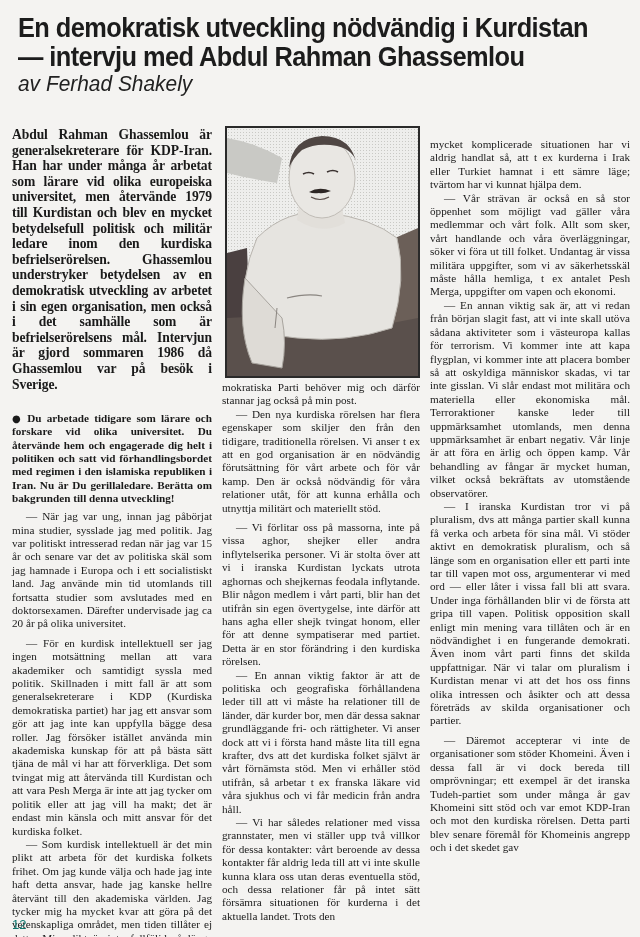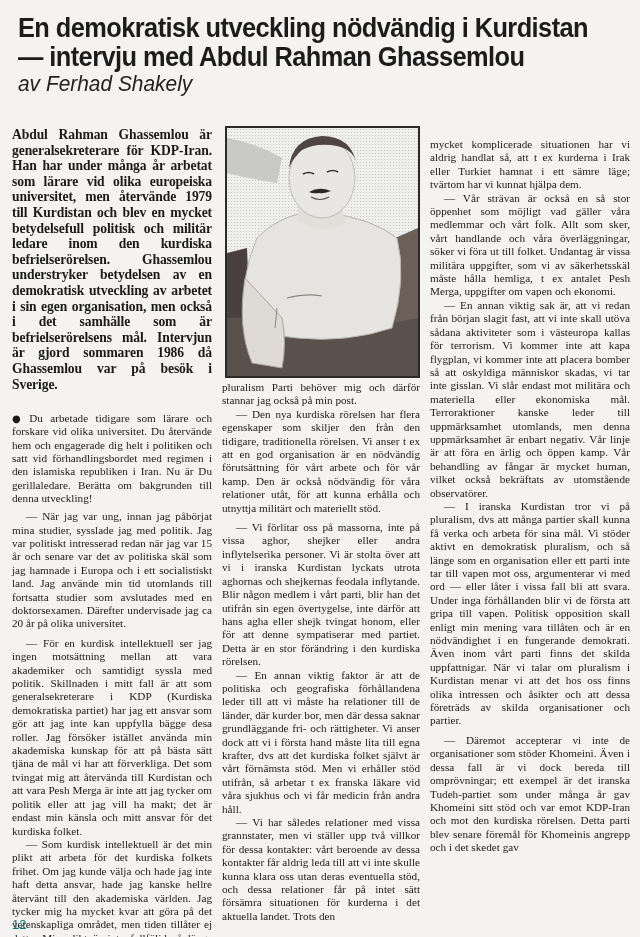--- a/index.html
+++ b/index.html
@@ -9,21 +9,21 @@
     .header { position: absolute; left: 18px; top: 14px; width: 610px; }
     .title { font-family: "Liberation Sans", sans-serif; font-weight: bold; font-size: 27px; line-height: 29px; letter-spacing: -0.6px; color: #1c1c1c; transform: scaleX(0.94); transform-origin: left; white-space: nowrap; }
     .byline { font-family: "Liberation Sans", sans-serif; font-style: italic; font-size: 22px; line-height: 24px; color: #222; margin-top: 0px; transform: scaleX(0.95); transform-origin: left; }
 
     .col { position: absolute; top: 127px; font-size: 11.2px; line-height: 13.4px; text-align: justify; hyphens: manual; }
     .col-left { left: 12px; width: 200px; }
     .col-mid { left: 222px; width: 198px; top: 381px; }
     .col-right { left: 430px; width: 200px; top: 138px; }
 
     .intro { font-weight: bold; font-size: 13.6px; line-height: 15.6px; letter-spacing: -0.1px; margin-bottom: 20px; }
-    .question { font-weight: normal; font-size: 11.2px; line-height: 13.3px; margin-bottom: 5px; }
+    .question { font-weight: bold; font-size: 11.2px; line-height: 13.3px; margin-bottom: 5px; }
     .question .bullet { font-family: "DejaVu Sans", sans-serif; font-size: 10px; margin-right: 4px; }
     .para { text-indent: 14px; }
     .gap { margin-top: 6px; }
 
     .photo { position: absolute; left: 225px; top: 126px; width: 195px; height: 252px; border: 2px solid #2a2a2a; background: #ececea; overflow: hidden; }
 
     .page-number { position: absolute; left: 12px; top: 917px; font-family: "Liberation Sans", sans-serif; font-size: 13px; color: #0f766e; }
   </style>
 </head>
 <body>
@@ -74,21 +74,21 @@
     <path d="M76 46 Q82 43 87 46" stroke="#3a3230" stroke-width="1.6" fill="none"></path>
     <path d="M100 44 Q106 41 111 44" stroke="#3a3230" stroke-width="1.6" fill="none"></path>
 
     <path d="M82 64 Q92 58 104 63 Q96 66 92 65 Q86 66 82 64 Z" fill="#2d2624"></path>
 
     <path d="M84 69 Q93 74 102 69" stroke="#5a4e4a" stroke-width="1.2" fill="none"></path>
   </svg>
 </div>
 
 <div class="col col-mid">
-  <p>pluralism Parti behöver mig och därför stannar jag också på min post.</p>
+  <p>mokratiska Parti behöver mig och därför stannar jag också på min post.</p>
   <p class="para">— Den nya kurdiska rörelsen har flera egenskaper som skiljer den från den tidigare, traditionella rörelsen. Vi anser t ex att en god organisation är en nödvändig förutsättning för vårt arbete och för vår kamp. Den är också nödvändig för våra relationer utåt, för att kunna erhålla och utnyttja militärt och materiellt stöd.</p>
   <p class="para gap">— Vi förlitar oss på massorna, inte på vissa aghor, shejker eller andra inflytelserika personer. Vi är stolta över att vi i iranska Kurdistan lyckats utrota aghornas och shejkernas feodala inflytande. Blir någon medlem i vårt parti, blir han det utifrån sin egen övertygelse, inte därför att hans agha eller shejk tvingat honom, eller för att denne sympatiserar med partiet. Detta är en stor förändring i den kurdiska rörelsen.</p>
   <p class="para">— En annan viktig faktor är att de politiska och geografiska förhållandena leder till att vi måste ha relationer till de länder, där kurder bor, men där dessa saknar grundläggande fri- och rättigheter. Vi anser dock att vi i första hand måste lita till egna krafter, dvs att det kurdiska folket självt är vårt förnämsta stöd. Men vi erhåller stöd utifrån, så arbetar t ex franska läkare vid våra sjukhus och vi får medicin från andra håll.</p>
   <p class="para">— Vi har således relationer med vissa grannstater, men vi ställer upp två villkor för dessa kontakter: vårt beroende av dessa kontakter får aldrig leda till att vi inte skulle kunna klara oss utan deras eventuella stöd, och dessa relationer får på intet sätt försämra situationen för kurderna i det aktuella landet. Trots den</p>
 </div>
 
 <div class="col col-right">
   <p>mycket komplicerade situationen har vi aldrig handlat så, att t ex kurderna i Irak eller Turkiet hamnat i ett sämre läge; tvärtom har vi kunnat hjälpa dem.</p>
   <p class="para">— Vår strävan är också en så stor öppenhet som möjligt vad gäller våra medlemmar och vårt folk. Allt som sker, vårt handlande och våra överläggningar, söker vi föra ut till folket. Undantag är vissa militära uppgifter, som vi av säkerhetsskäl måste hålla hemliga, t ex antalet Pesh Merga, uppgifter om vapen och ekonomi.</p>
   <p class="para">— En annan viktig sak är, att vi redan från början slagit fast, att vi inte skall utöva sådana aktiviteter som i västeuropa kallas för terrorism. Vi kommer inte att kapa flygplan, vi kommer inte att placera bomber så att oskyldiga människor skadas, vi tar inte gisslan. Vi slår endast mot militära och materiella eller ekonomiska mål. Terroraktioner kanske leder till uppmärksamhet utomlands, men denna uppmärksamhet är enbart negativ. Vår linje är att föra en ärlig och öppen kamp. Vår behandling av fångar är mycket human, vilket också bekräftats av utomstående observatörer.</p>

